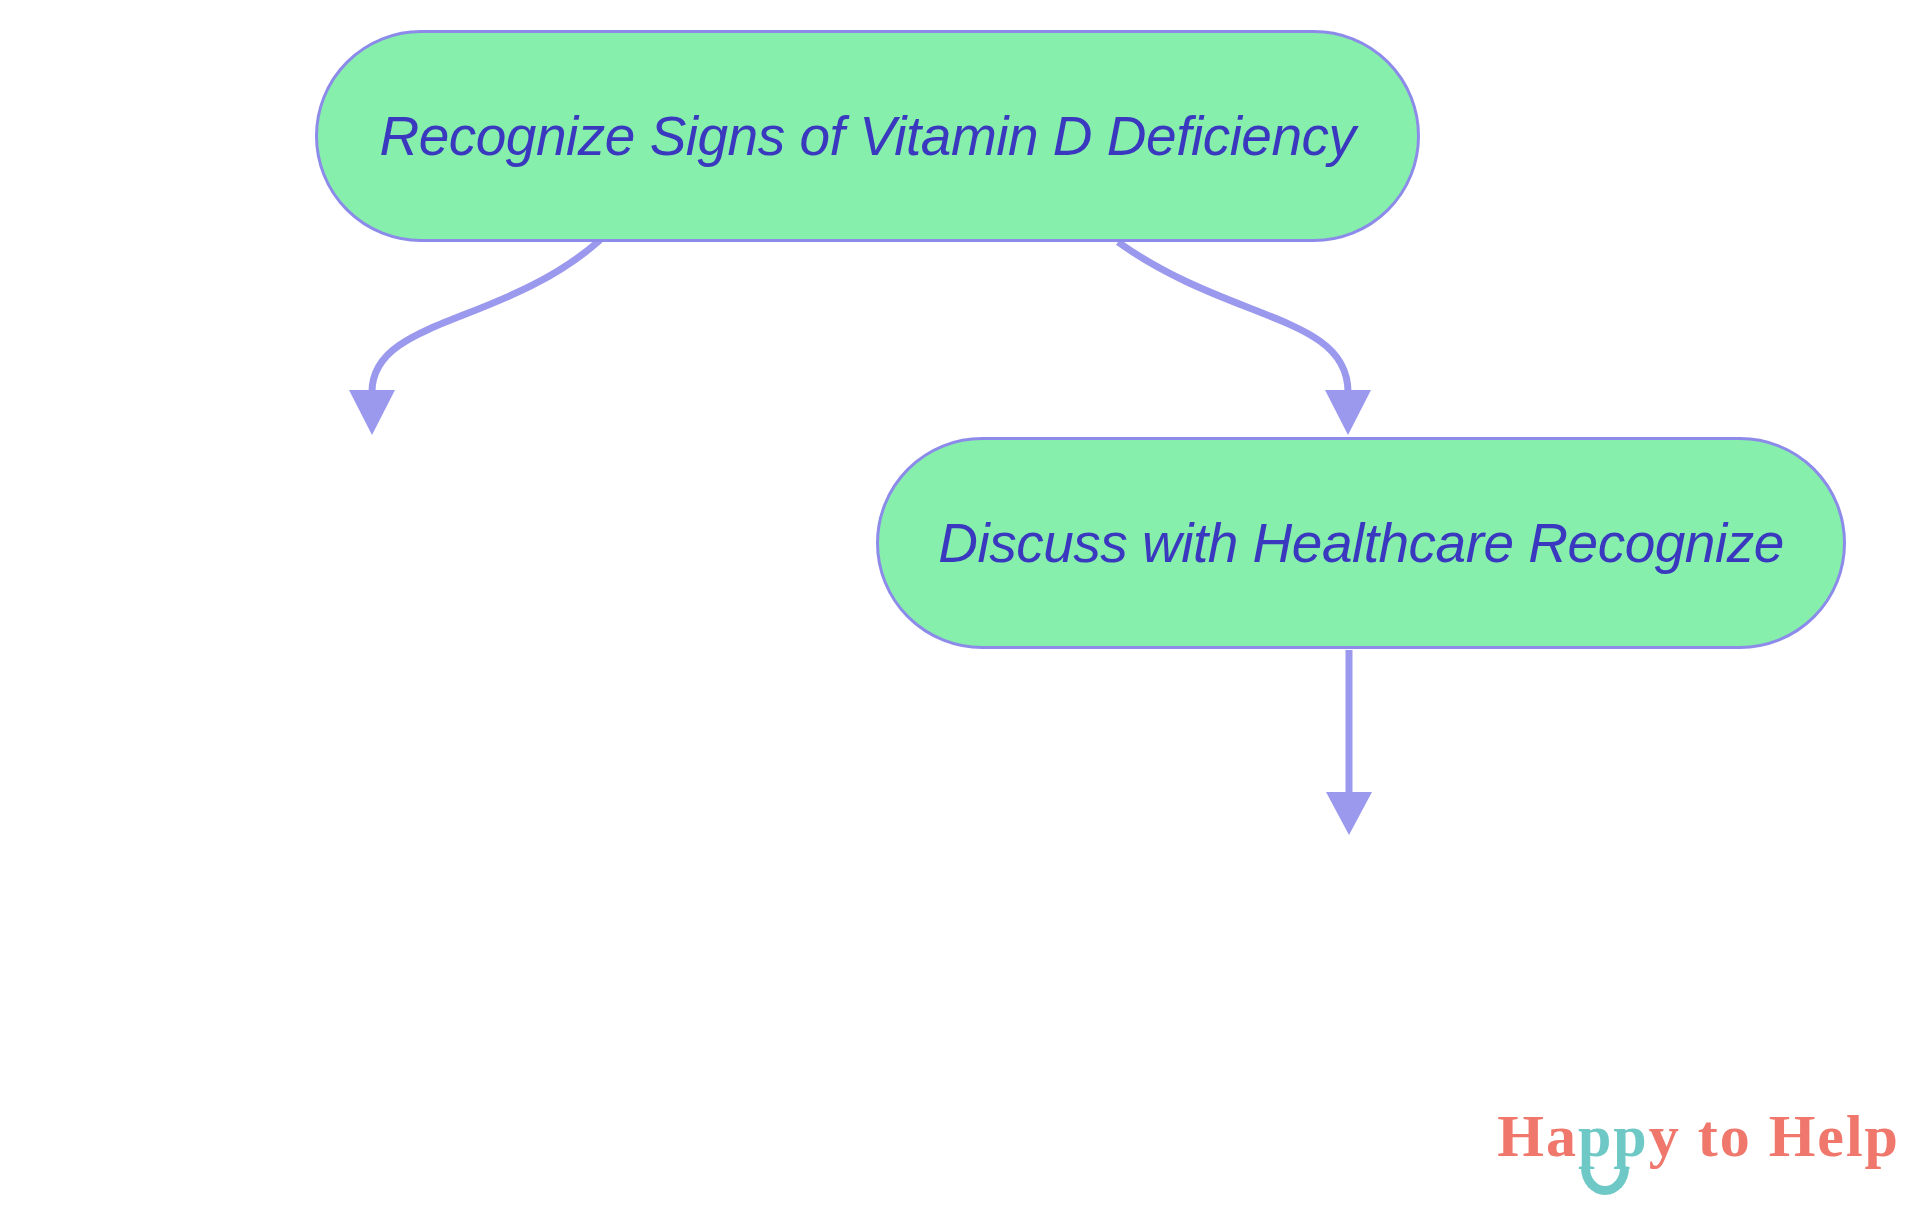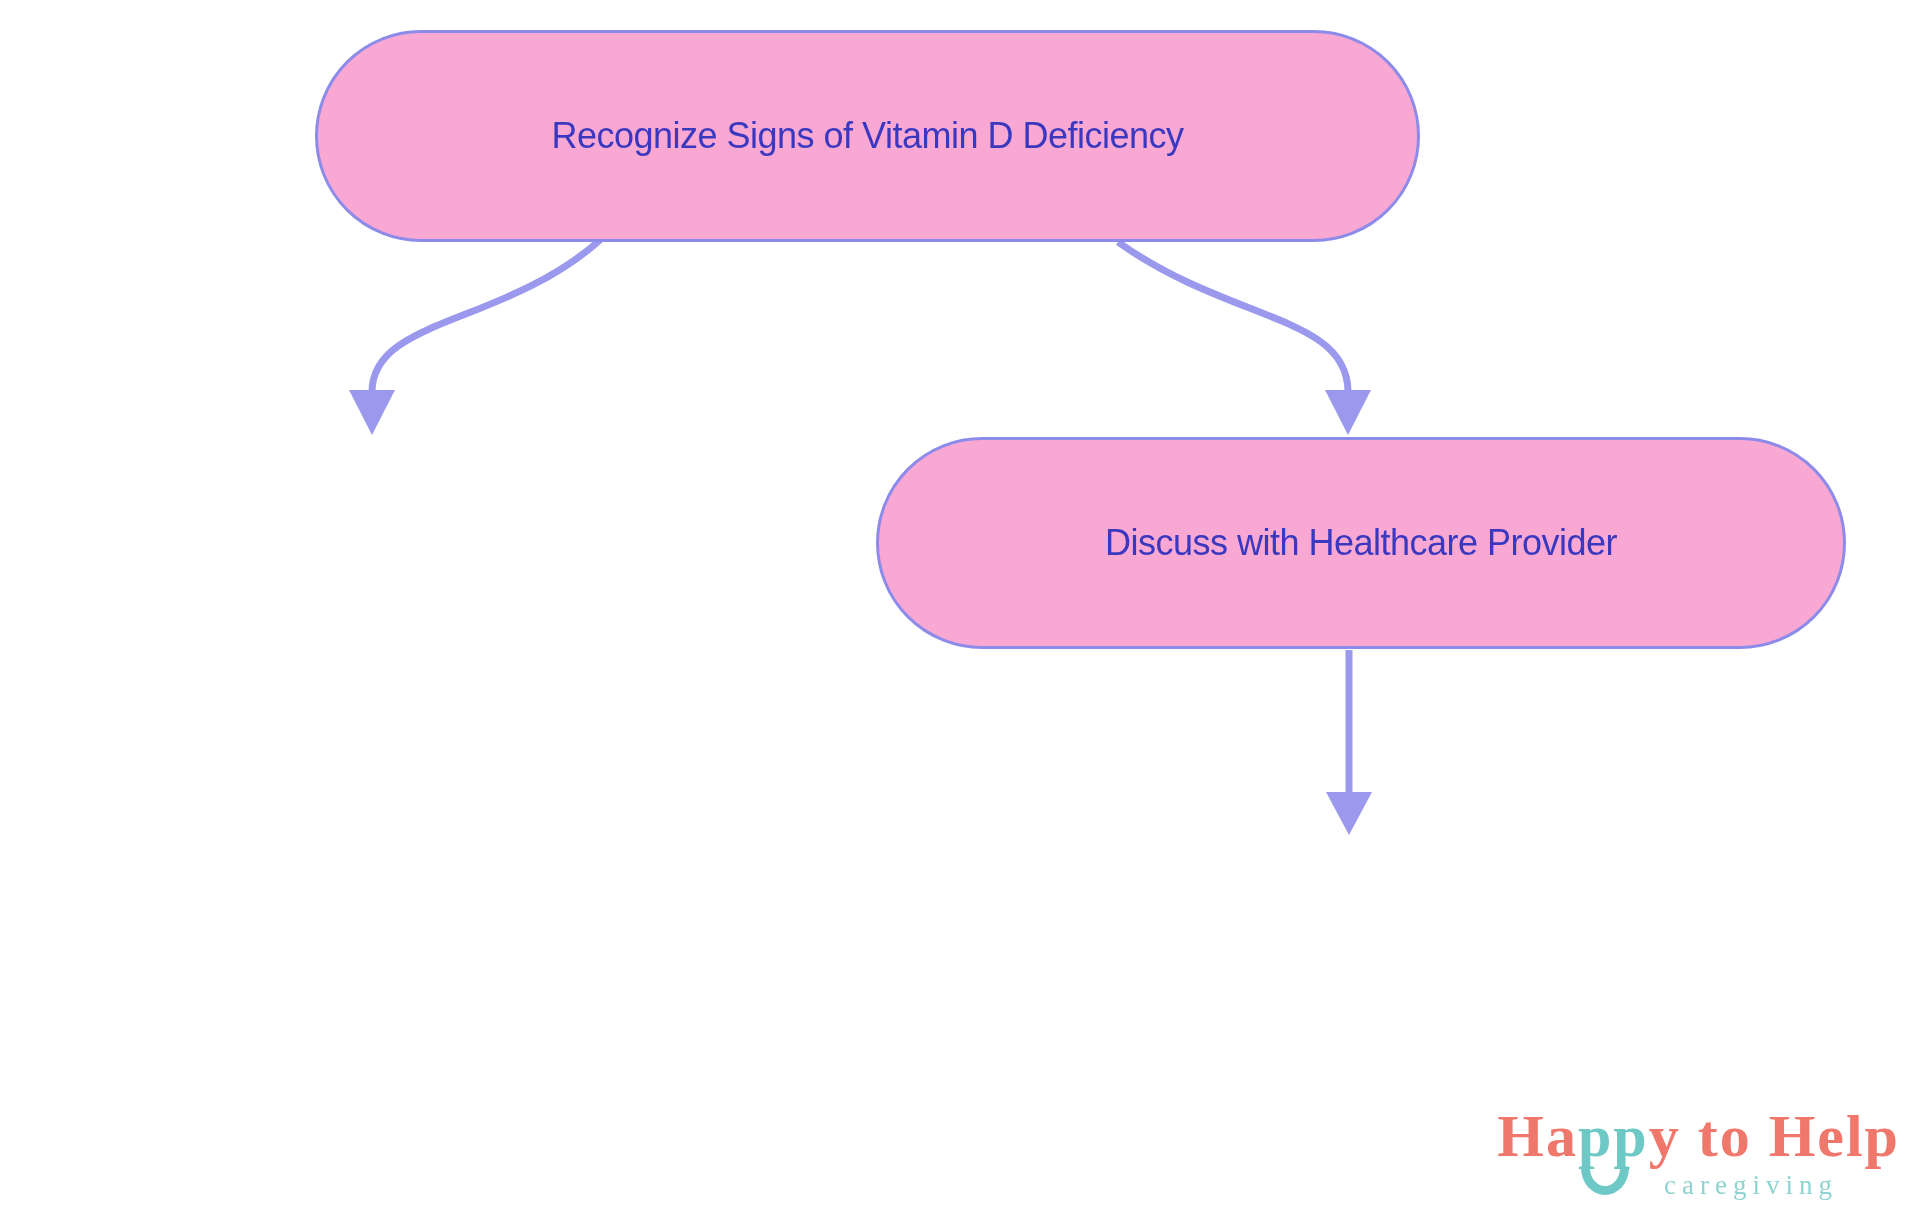--- a/index.html
+++ b/index.html
@@ -12,29 +12,30 @@
     overflow: hidden;
     font-family: "Liberation Sans", sans-serif;
   }
 
   
   .node {
     position: absolute;
     display: flex;
     align-items: center;
     justify-content: center;
-    background: #f9a8d4;
+    background: #86efac;
     border: 3px solid #8d8bea;
     border-radius: 106px;
     box-sizing: border-box;
     color: #3b38c0;
-    font-size: 36px;
+    font-size: 55px;
     letter-spacing: -0.5px;
     white-space: nowrap;
     text-align: center;
+    font-style: italic;
   }
   .node-recognize { left: 315px; top: 30px;  width: 1105px; height: 212px; }
   .node-observe   { left: 58px;  top: 437px; width: 632px;  height: 212px; }
   .node-discuss   { left: 876px; top: 437px; width: 970px;  height: 212px; }
   .node-schedule  { left: 836px; top: 835px; width: 1045px; height: 215px; }
 
   
   svg.edges { position: absolute; left: 0; top: 0; width: 1920px; height: 1215px; }
   .edge { fill: none; stroke: #9b99ee; stroke-width: 7; }
   .head { fill: #9b99ee; stroke: none; }
@@ -87,24 +88,23 @@
     <path class="edge" d="M1349 650 L1349 794"></path>
     <polygon class="head" points="1326,792 1372,792 1349,835"></polygon>
   </svg>
 
   <div class="node node-recognize">
     <span>Recognize Signs of Vitamin D Deficiency</span>
   </div>
 
 
   <div class="node node-discuss">
-    <span>Discuss with Healthcare Provider</span>
+    <span>Discuss with Healthcare Recognize</span>
   </div>
 
 
   <div class="logo">
     <div class="logo-word">
       <span>Ha</span><span class="logo-pp"><span>pp</span><span class="smile"></span></span><span>y to Help</span>
     </div>
-    <div class="logo-tagline">caregiving</div>
   </div>
 
 </div>
 
 </body></html>

